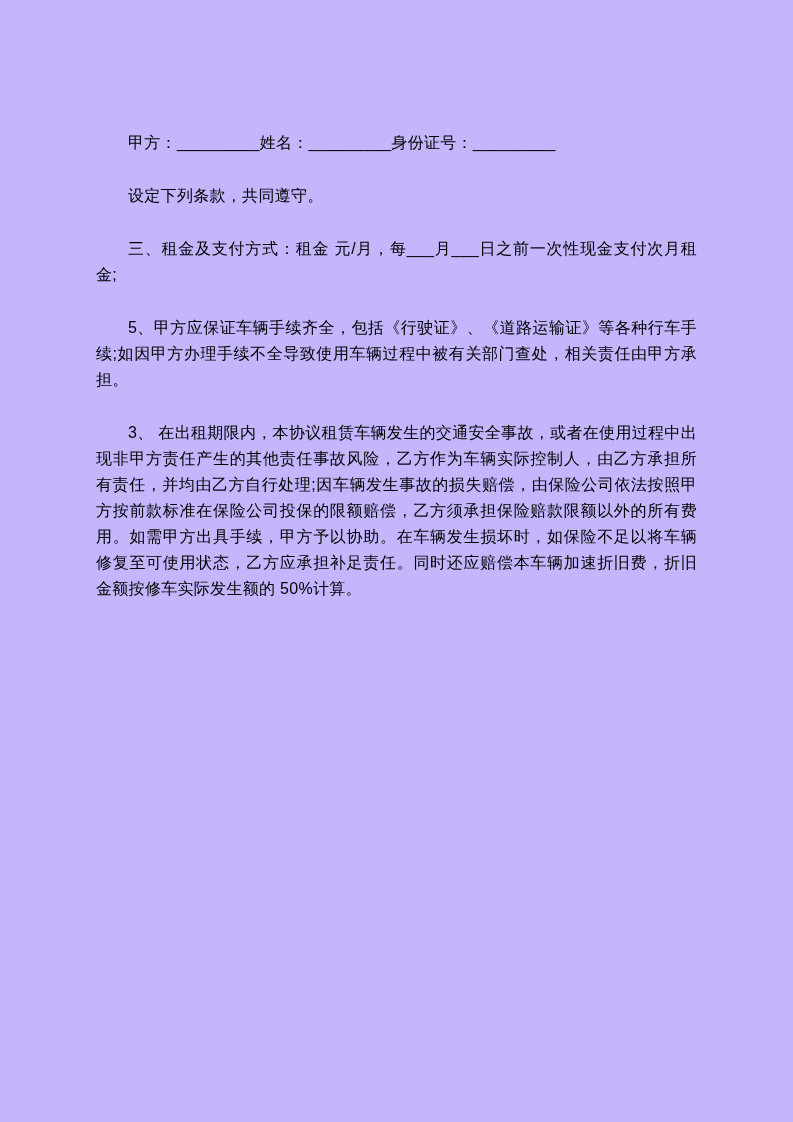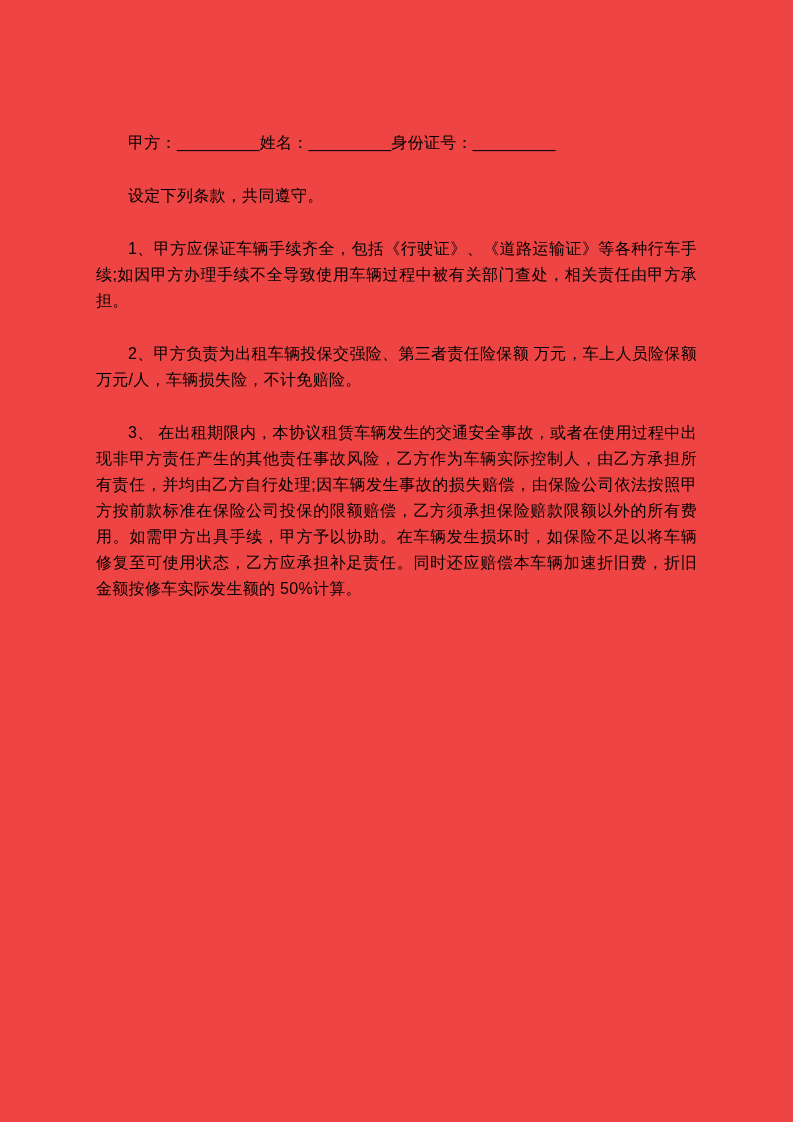--- a/index.html
+++ b/index.html
@@ -4,21 +4,21 @@
 <style>
   html, body {
     margin: 0;
     padding: 0;
     background: #ffffff;
   }
   .page {
     position: relative;
     width: 793px;
     height: 1122px;
-    background: #ef4444;
+    background: #c4b5fd;
     box-sizing: border-box;
     padding: 130px 96px 40px 96px;
     overflow: hidden;
     font-family: "Liberation Sans", "DejaVu Sans", sans-serif;
     font-size: 16px;
     line-height: 26px;
     color: #000000;
   }
   .para {
     margin: 0 0 27px 0;
@@ -28,16 +28,16 @@
     letter-spacing: 0.3px;
     word-wrap: break-word;
   }
 </style>
 </head>
 <body>
 
 <div class="page">
   <p class="para">甲方：_________姓名：_________身份证号：_________</p>
   <p class="para">设定下列条款，共同遵守。</p>
-  <p class="para">1、甲方应保证车辆手续齐全，包括《行驶证》、《道路运输证》等各种行车手续;如因甲方办理手续不全导致使用车辆过程中被有关部门查处，相关责任由甲方承担。</p>
-  <p class="para">2、甲方负责为出租车辆投保交强险、第三者责任险保额 万元，车上人员险保额万元/人，车辆损失险，不计免赔险。</p>
+  <p class="para">三、租金及支付方式：租金 元/月，每___月___日之前一次性现金支付次月租金;</p>
+  <p class="para">5、甲方应保证车辆手续齐全，包括《行驶证》、《道路运输证》等各种行车手续;如因甲方办理手续不全导致使用车辆过程中被有关部门查处，相关责任由甲方承担。</p>
   <p class="para">3、 在出租期限内，本协议租赁车辆发生的交通安全事故，或者在使用过程中出现非甲方责任产生的其他责任事故风险，乙方作为车辆实际控制人，由乙方承担所有责任，并均由乙方自行处理;因车辆发生事故的损失赔偿，由保险公司依法按照甲方按前款标准在保险公司投保的限额赔偿，乙方须承担保险赔款限额以外的所有费用。如需甲方出具手续，甲方予以协助。在车辆发生损坏时，如保险不足以将车辆修复至可使用状态，乙方应承担补足责任。同时还应赔偿本车辆加速折旧费，折旧金额按修车实际发生额的 50%计算。</p>
 </div>
 
 </body></html>

